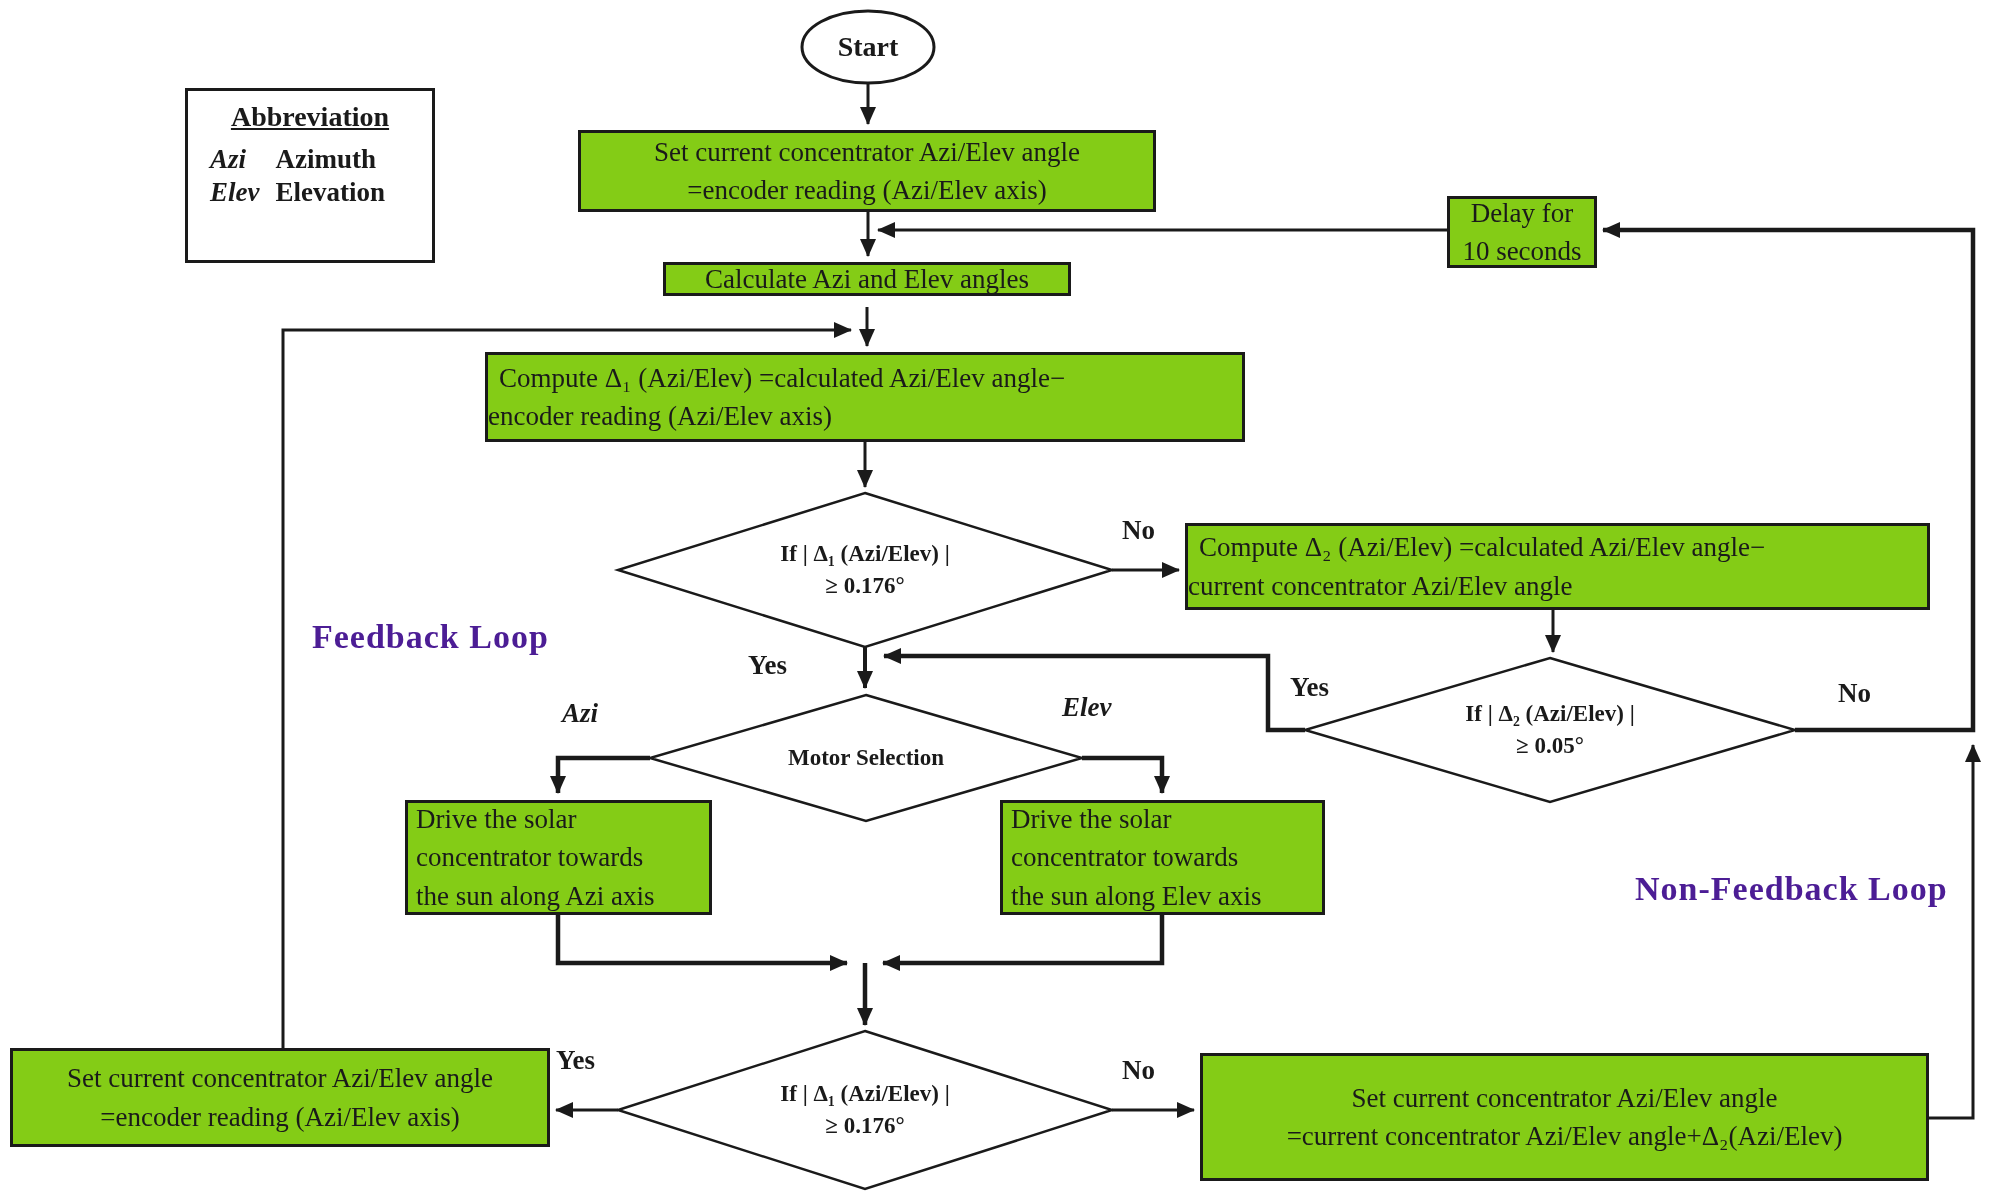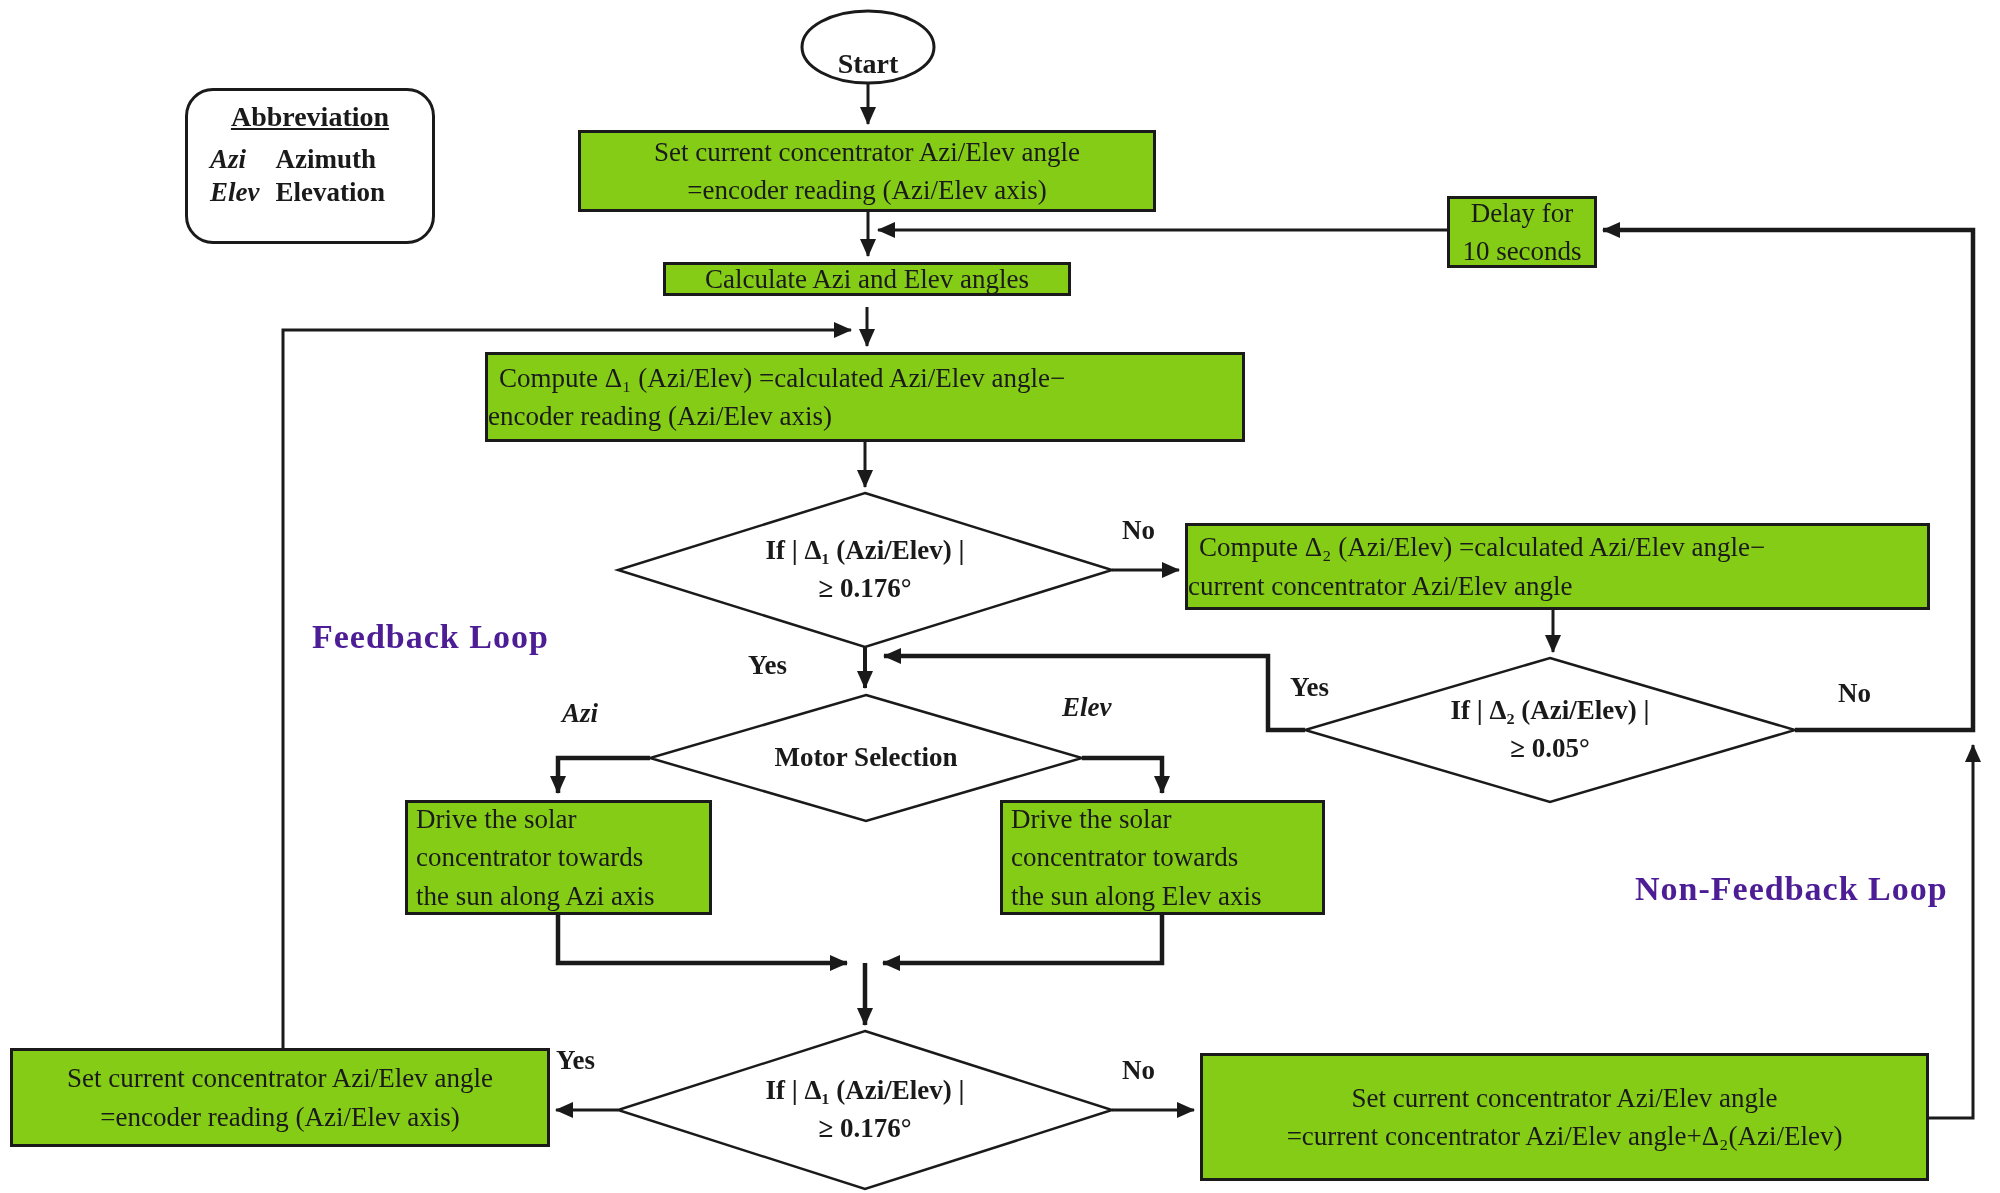--- a/index.html
+++ b/index.html
@@ -30,21 +30,21 @@
   .lnR{text-align:left;padding-right:16px;}
   .txt{
     position:absolute;
     font-weight:bold;
     font-size:27px;
     white-space:nowrap;
   }
   .diamond-label{
     position:absolute;
     font-weight:bold;
-    font-size:27px;
+    font-size:23px;
     line-height:1.4;
     text-align:center;
     transform:translate(-50%,-50%);
     white-space:nowrap;
   }
   .italic{font-style:italic;}
   .region{
     font-size:34px;
     color:#4c1d95;
     letter-spacing:1px;
@@ -102,25 +102,25 @@
     <polyline points="1082,758 1162,758 1162,793" fill="none" stroke="#1a1a1a" stroke-width="4.5" marker-end="url(#arr)"></polyline>
     <polyline points="558,915 558,963 847,963" fill="none" stroke="#1a1a1a" stroke-width="4.5" marker-end="url(#arr)"></polyline>
     <polyline points="1162,915 1162,963 883,963" fill="none" stroke="#1a1a1a" stroke-width="4.5" marker-end="url(#arr)"></polyline>
     <line x1="865" y1="963" x2="865" y2="1025" stroke="#1a1a1a" stroke-width="4.5" marker-end="url(#arr)"></line>
     <line x1="618" y1="1110" x2="556" y2="1110" stroke="#1a1a1a" stroke-width="3" marker-end="url(#arr)"></line>
     <line x1="1112" y1="1110" x2="1194" y2="1110" stroke="#1a1a1a" stroke-width="3" marker-end="url(#arr)"></line>
     <polyline points="1795,730 1973,730 1973,230 1603,230" fill="none" stroke="#1a1a1a" stroke-width="4.5" marker-end="url(#arr)"></polyline>
     <polyline points="1929,1118 1973,1118 1973,745" fill="none" stroke="#1a1a1a" stroke-width="3" marker-end="url(#arr)"></polyline>
   </svg>
 
-  <div class="start" style="left:802px;top:28px;width:132px;height:72px;font-family:Liberation Serif, serif;">
+  <div class="start" style="left:802px;top:11px;width:132px;height:72px;font-family:Liberation Serif, serif;">
     <span>Start</span>
   </div>
 
-  <div class="abbrev" style="left:185px;top:88px;width:250px;height:156px;border-radius:28px;">
+  <div class="abbrev" style="left:185px;top:88px;width:250px;height:175px;">
     <div class="title">Abbreviation</div>
     <table>
       <tbody>
           <tr>
         <td class="italic">Azi</td>
         <td>Azimuth</td>
       </tr>
       <tr>
         <td class="italic">Elev</td>
         <td>Elevation</td>

